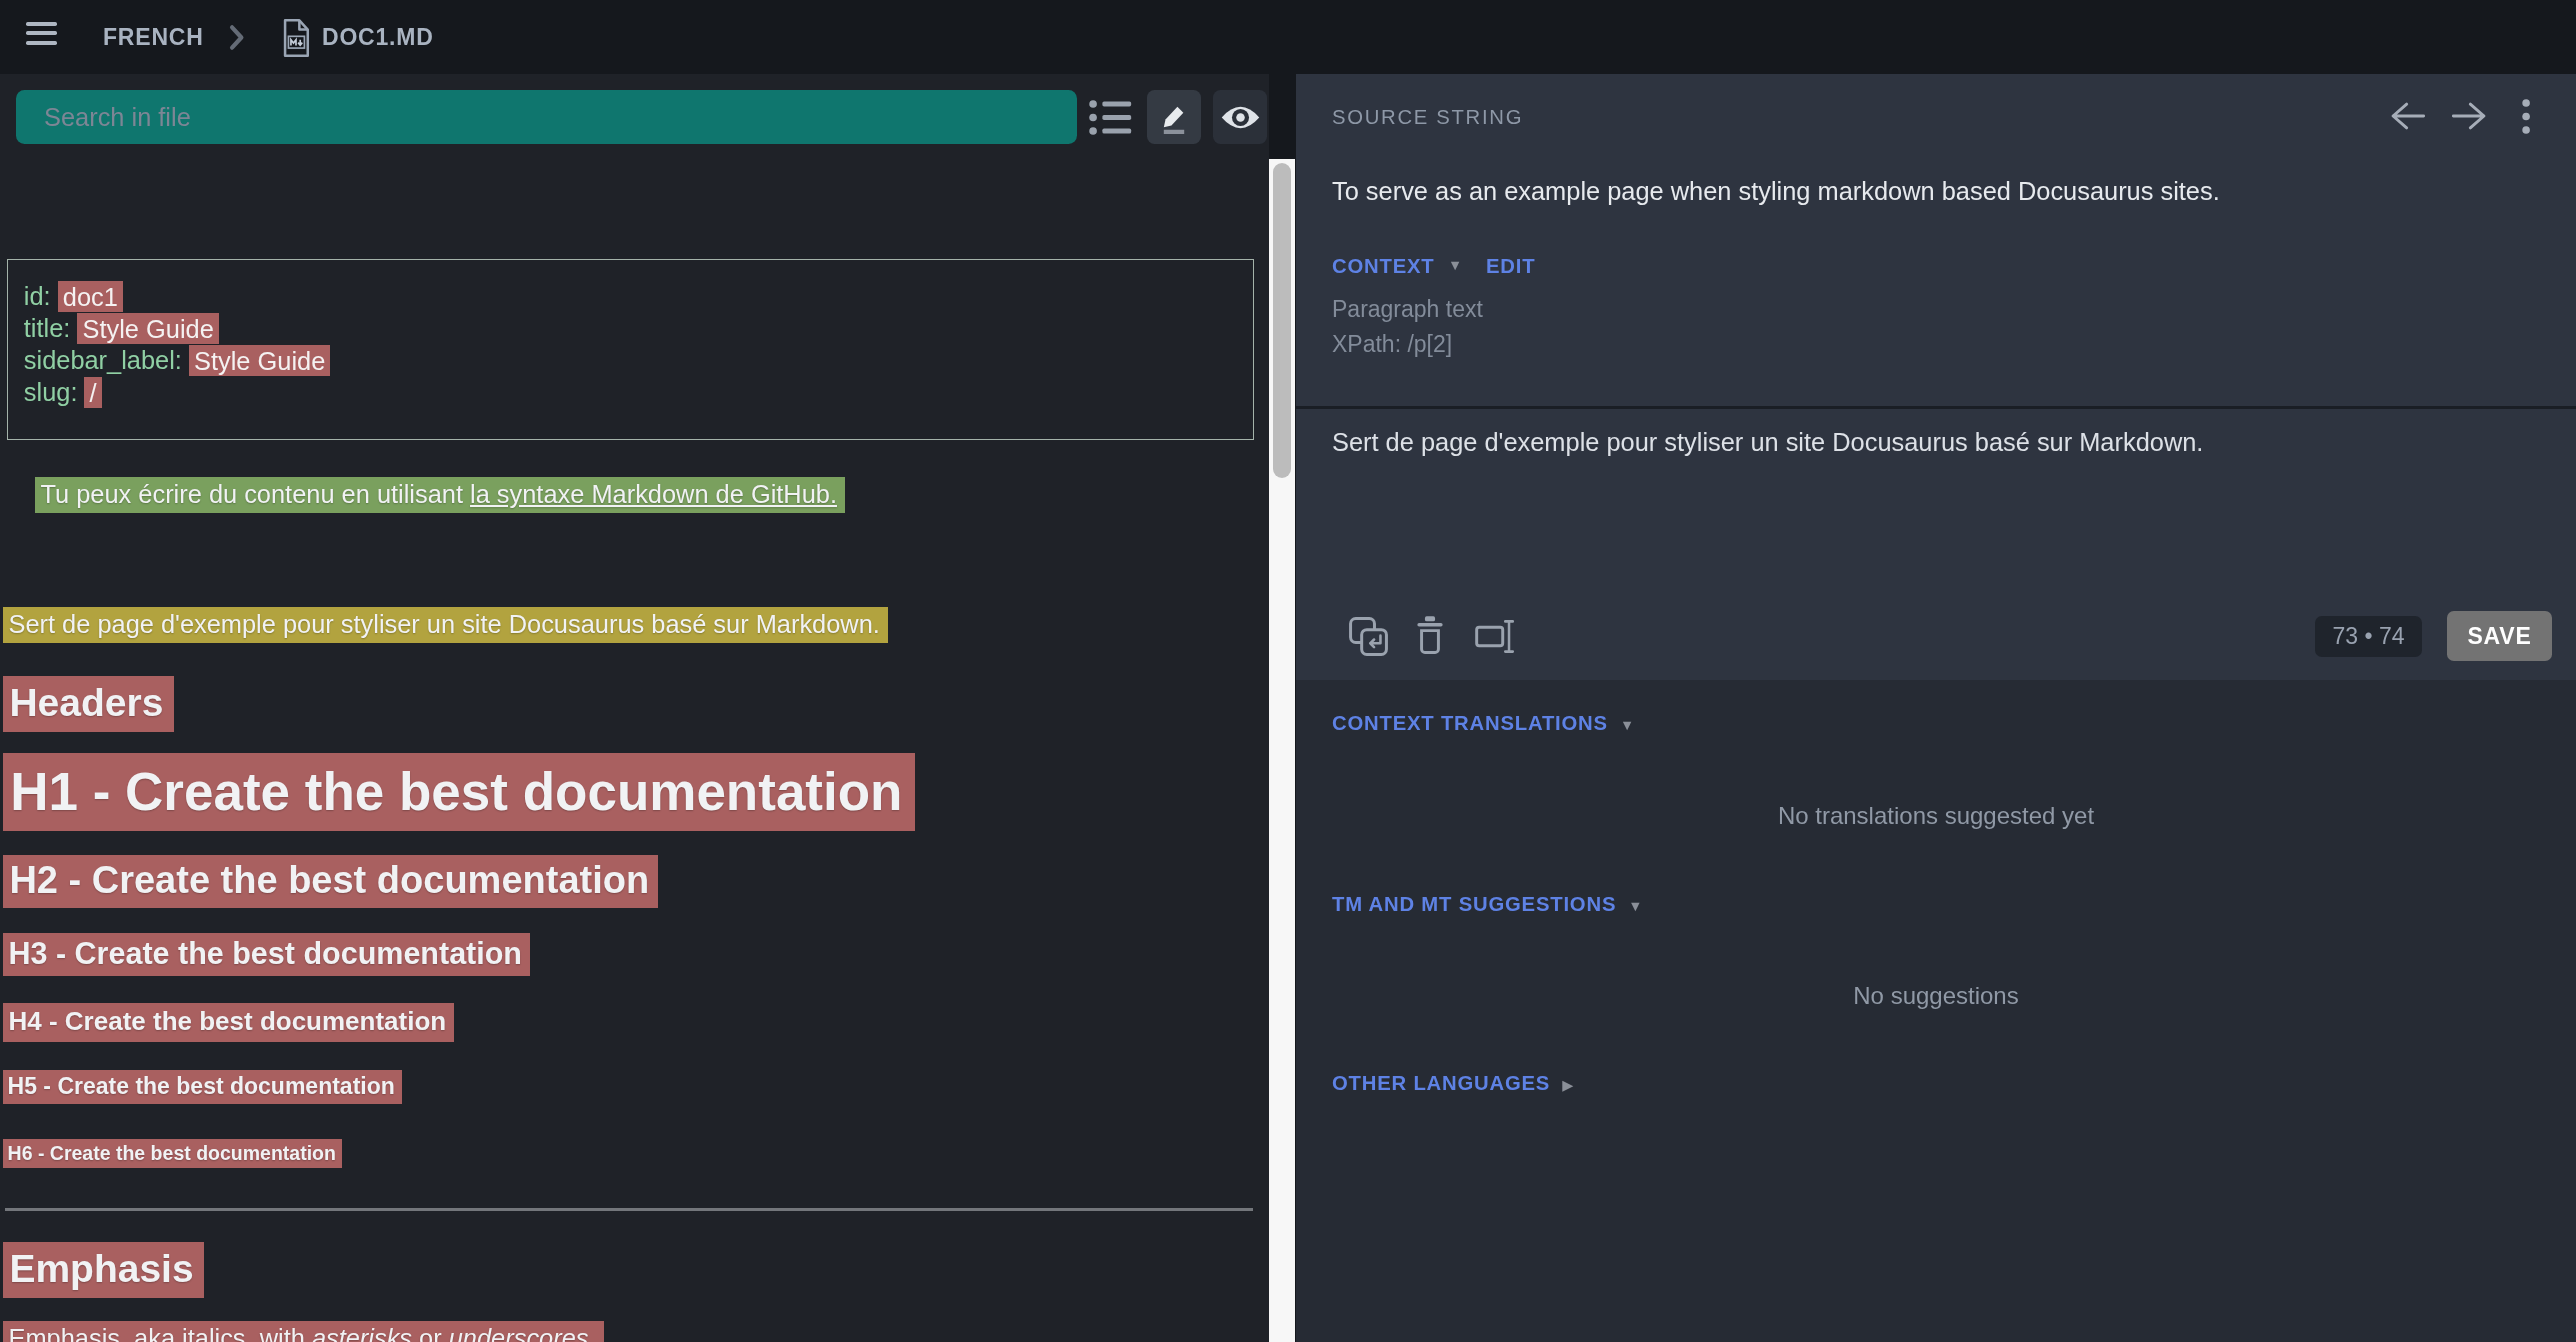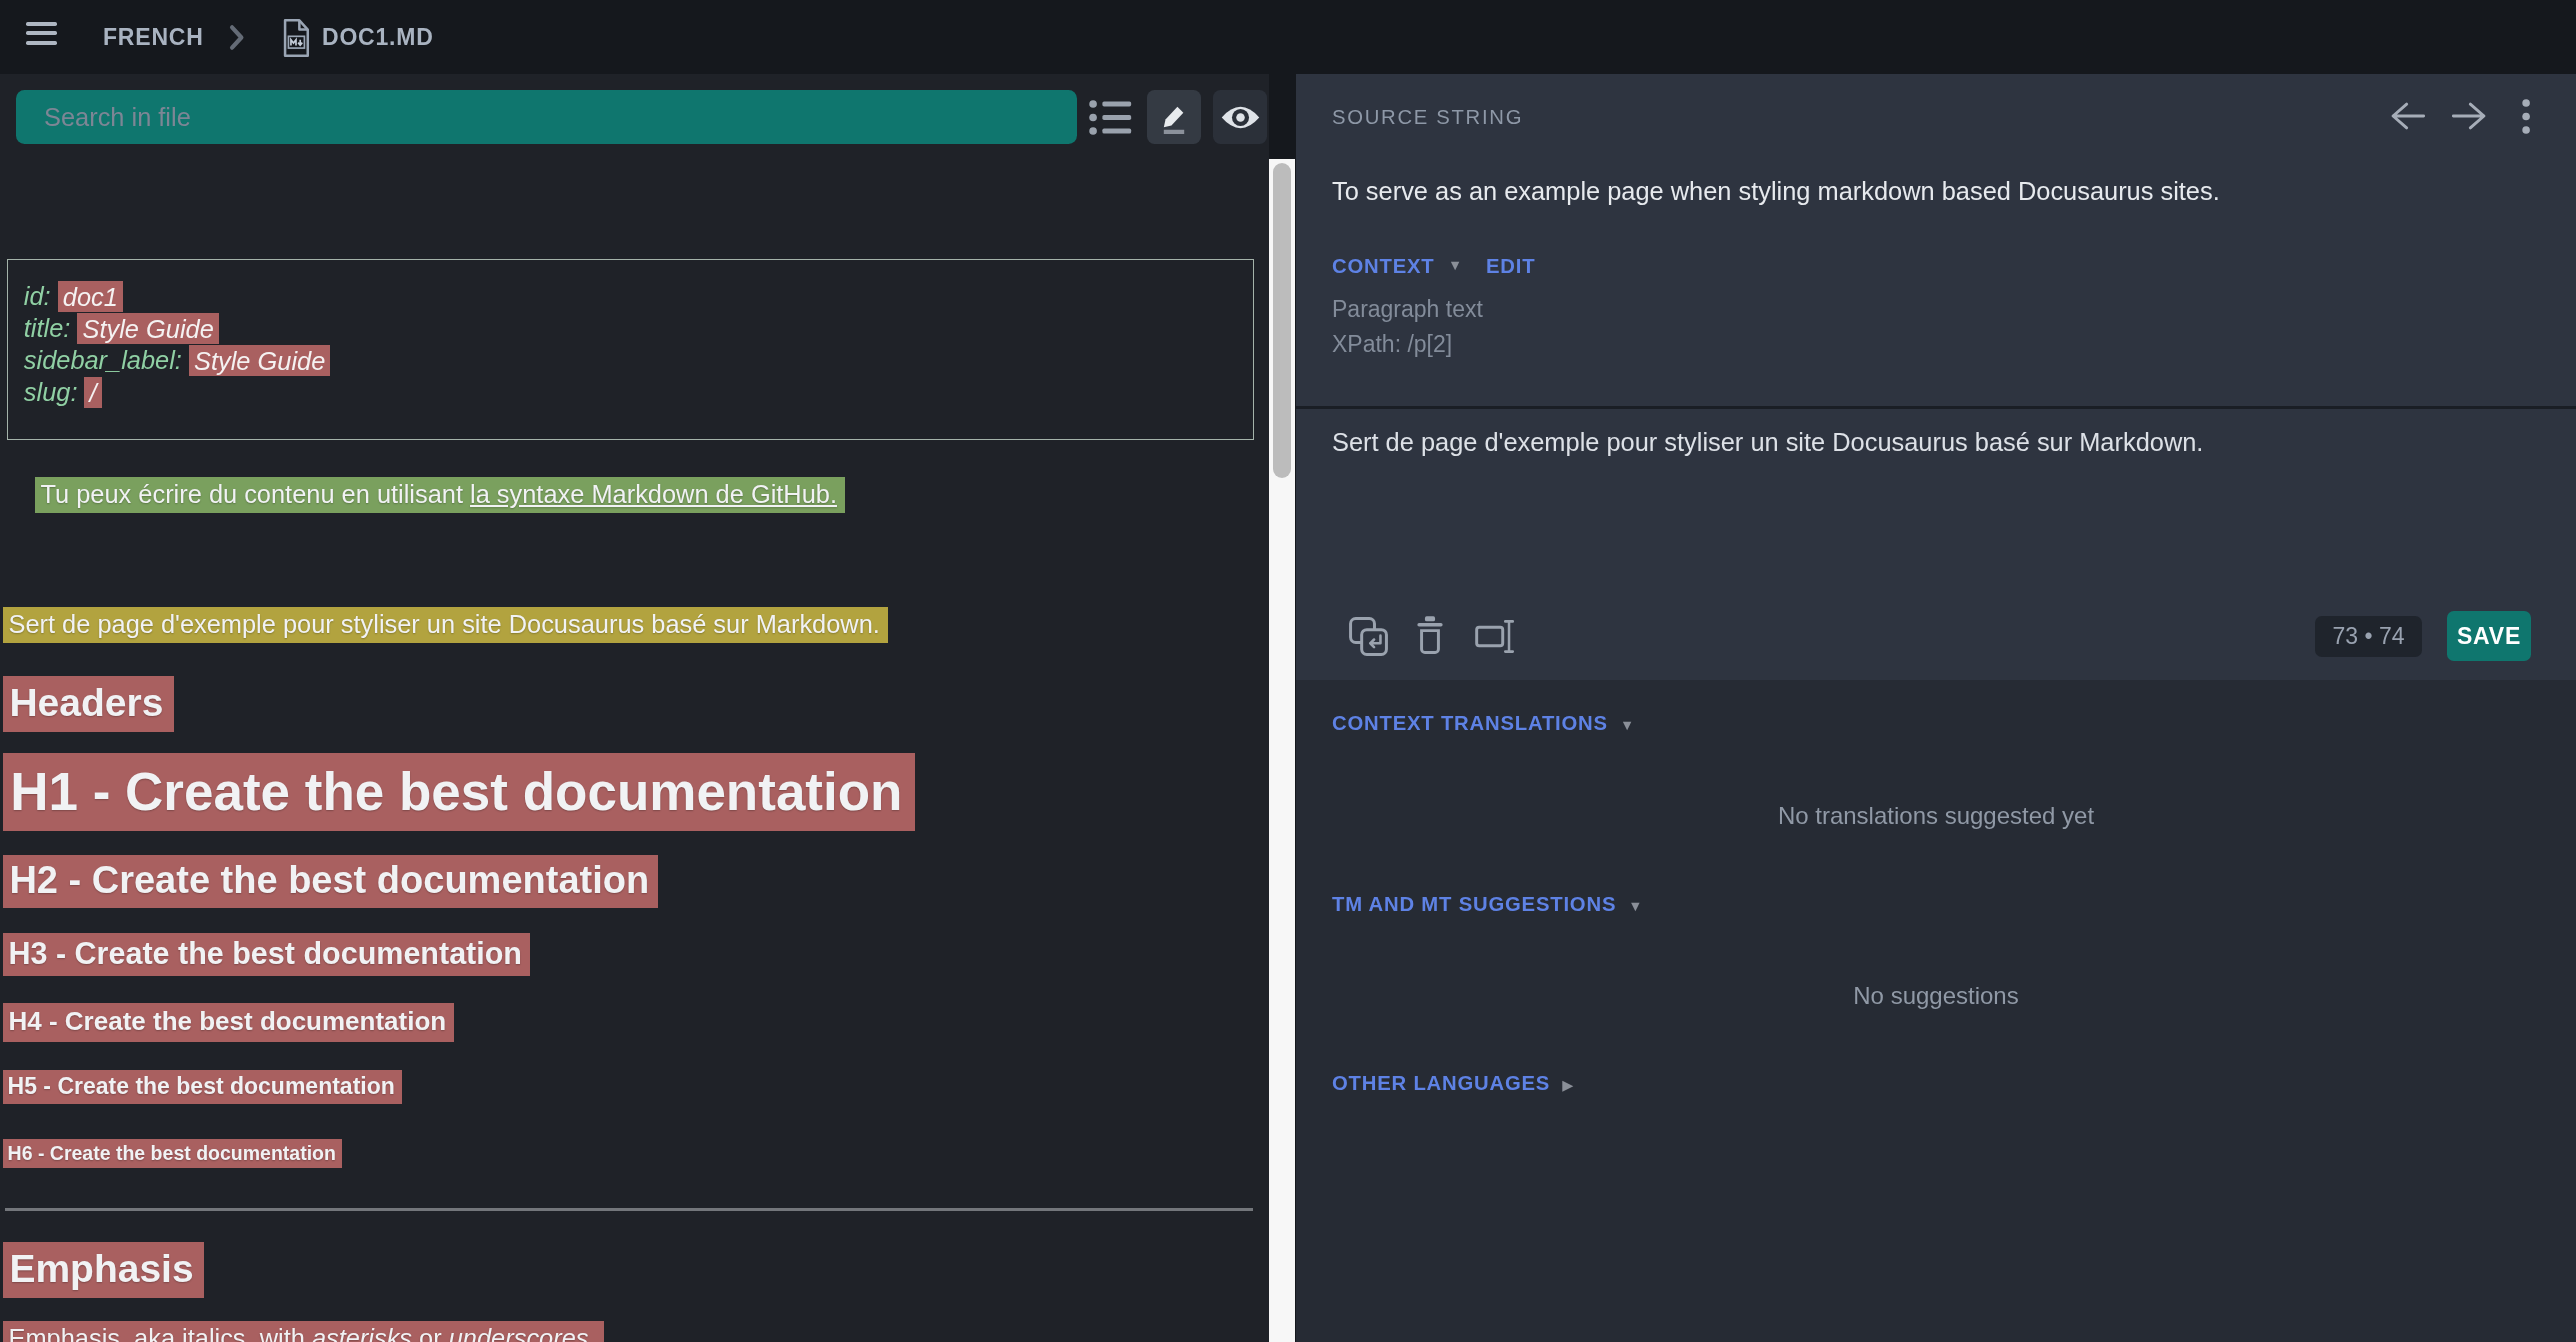--- a/index.html
+++ b/index.html
@@ -23,21 +23,21 @@
     font-family:"Liberation Sans",sans-serif;}
   .search-input::placeholder{color:#7d8695;}
   .icon-btn{position:absolute;top:16px;width:54px;height:54px;border-radius:7.6px;display:flex;
     align-items:center;justify-content:center;cursor:pointer;}
   .btn-list{left:1083px;background:transparent;}
   .btn-edit{left:1147px;background:#343a43;}
   .btn-preview{left:1213px;background:#2b3039;}
   
   .doc{position:absolute;left:0;top:85px;width:1269px;height:1183px;color:#f1f2f4;}
   .fm-box{position:absolute;left:6.8px;top:100px;width:1247px;height:181px;border:1.7px solid #a4b3aa;
-    box-sizing:border-box;padding:20.3px 0 0 16px;font-size:25.4px;line-height:32px;font-style:italic;}
+    box-sizing:border-box;padding:20.3px 0 0 16px;font-size:25.4px;line-height:32px;}
   .fm-key{color:#90d0a4;}
   .fm-val{background:#a96060;color:#f5f2f2;padding:1.7px 5.1px;}
   .hl{position:absolute;left:0;}
   .hl .tag{display:inline-block;padding:2.5px 8.5px 4.2px 5.1px;margin-left:3.4px;
     text-shadow:0 0.8px 1.7px rgba(0,0,0,.25);}
   .red .tag{background:#a96060;}
   .green .tag{background:#7aa05e;}
   .yellow .tag{background:#b2a33f;}
   .para{font-size:25.4px;}
   .h-xxl .tag{font-size:53px;font-weight:bold;padding:7.6px 12px 9.3px 6.8px;}
@@ -73,21 +73,21 @@
   .ctx-xpath{top:257px;}
   .rp-divider{position:absolute;left:0;top:332px;width:1280px;height:2.5px;background:#1a1e25;}
   .tr-editor{position:absolute;left:36px;top:354px;width:1202px;height:152px;font-size:25.4px;
     color:#dde1e7;cursor:text;}
   .tb-ico{position:absolute;top:542px;cursor:pointer;}
   .tb-copy{left:52px;}
   .tb-del{left:118px;}
   .tb-cursor{left:179px;}
   .counter{position:absolute;left:1019px;top:542px;width:107px;height:41px;background:#1f242c;
     border-radius:6.8px;color:#99a2b0;font-size:23px;display:flex;align-items:center;justify-content:center;}
-  .save-btn{position:absolute;left:1151px;top:537px;width:84px;height:50px;background:#0f766e;border:none;
+  .save-btn{position:absolute;left:1151px;top:537px;width:105px;height:50px;background:#737373;border:none;
     border-radius:6.8px;color:#fff;font-weight:bold;font-size:23px;letter-spacing:0.8px;cursor:pointer;
     font-family:"Liberation Sans",sans-serif;}
   .sec-head{position:absolute;left:36px;cursor:pointer;}
   .sec-caret{margin-left:12px;}
   .empty-text{position:absolute;left:0;width:1280px;text-align:center;color:#9099a6;font-size:24px;}
   .empty-1{top:728px;}
   .empty-2{top:908px;}
 </style>
 </head>
 <body>

